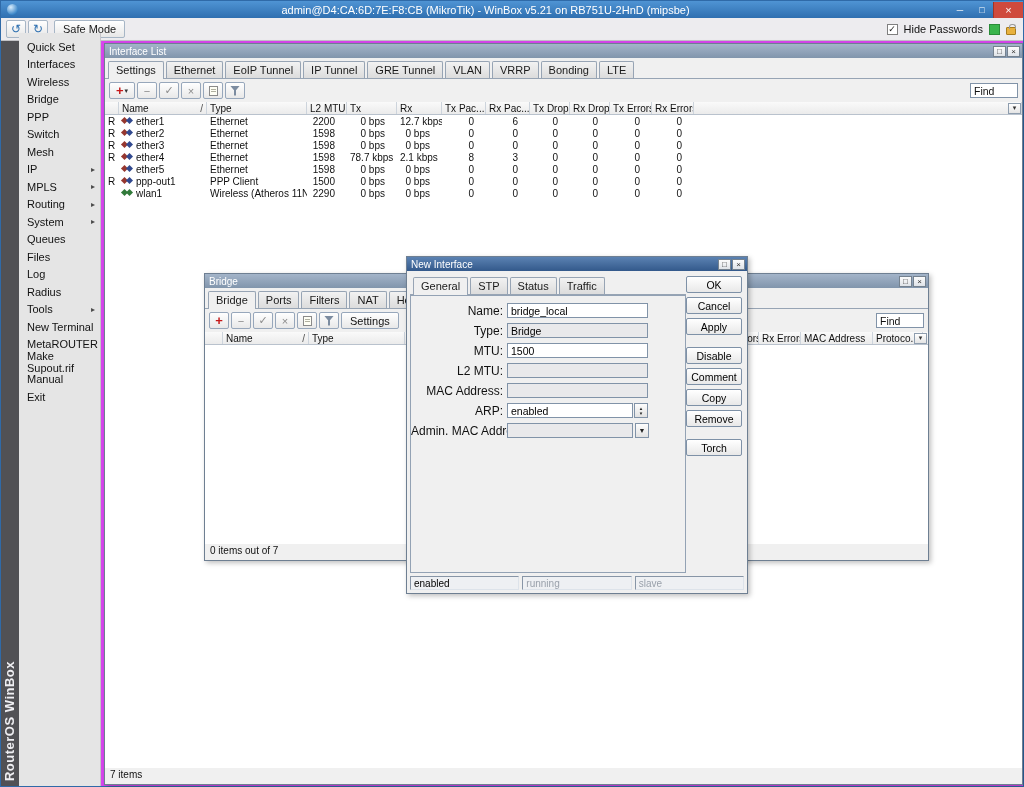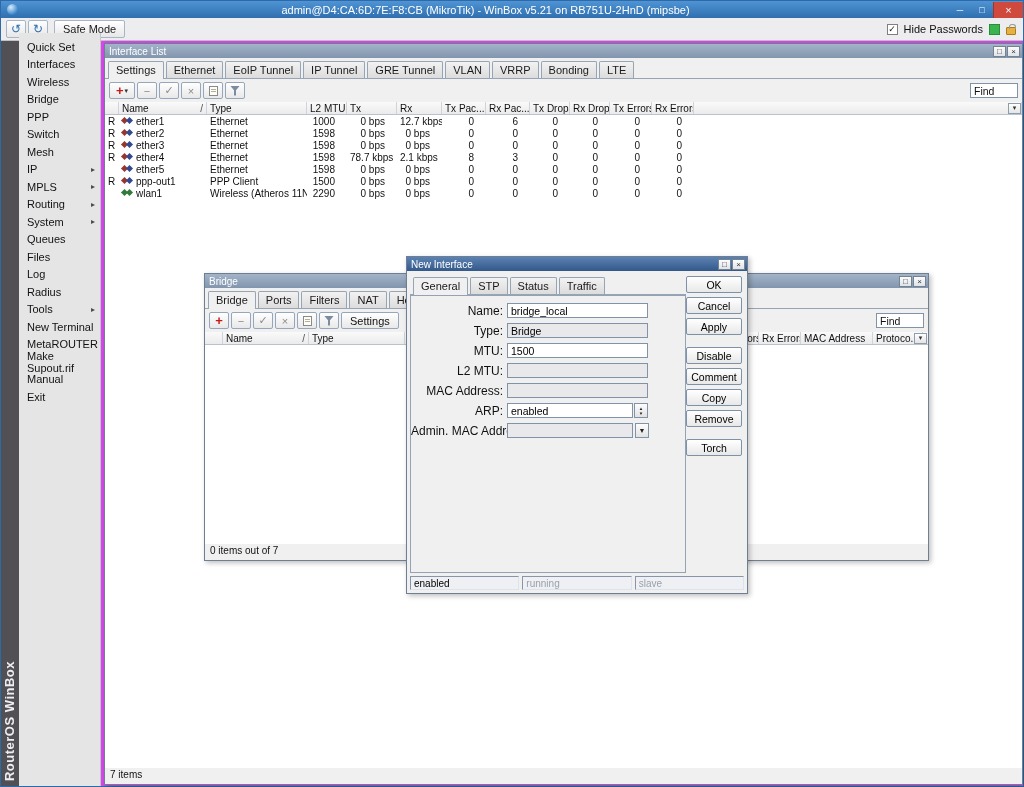--- a/index.html
+++ b/index.html
@@ -277,21 +277,21 @@
           </div>
       </div>
       <div class="grid-body">
         <div class="grow">
           <div class="gc c-flag">R</div>
           <div class="gc c-name name-c">
               <span class="if-ic"></span>
               <span>ether1</span>
             </div>
           <div class="gc c-type">Ethernet</div>
-          <div class="gc c-l2 num">1000</div>
+          <div class="gc c-l2 num">2200</div>
           <div class="gc c-tx num">0 bps</div>
           <div class="gc c-rx num">12.7 kbps</div>
           <div class="gc c-txp num">0</div>
           <div class="gc c-rxp num">6</div>
           <div class="gc c-txd num">0</div>
           <div class="gc c-rxd num">0</div>
           <div class="gc c-txe num">0</div>
           <div class="gc c-rxe num">0</div>
         </div>
         <div class="grow">

